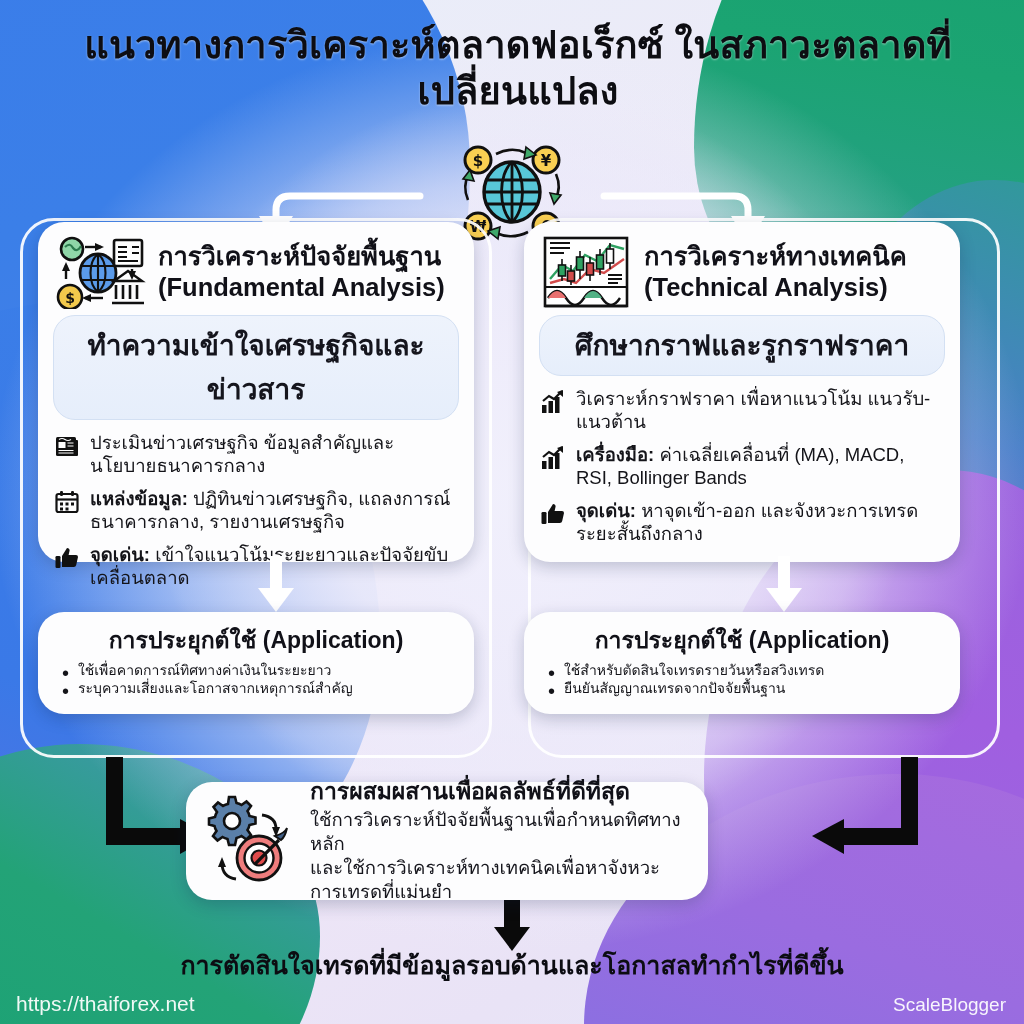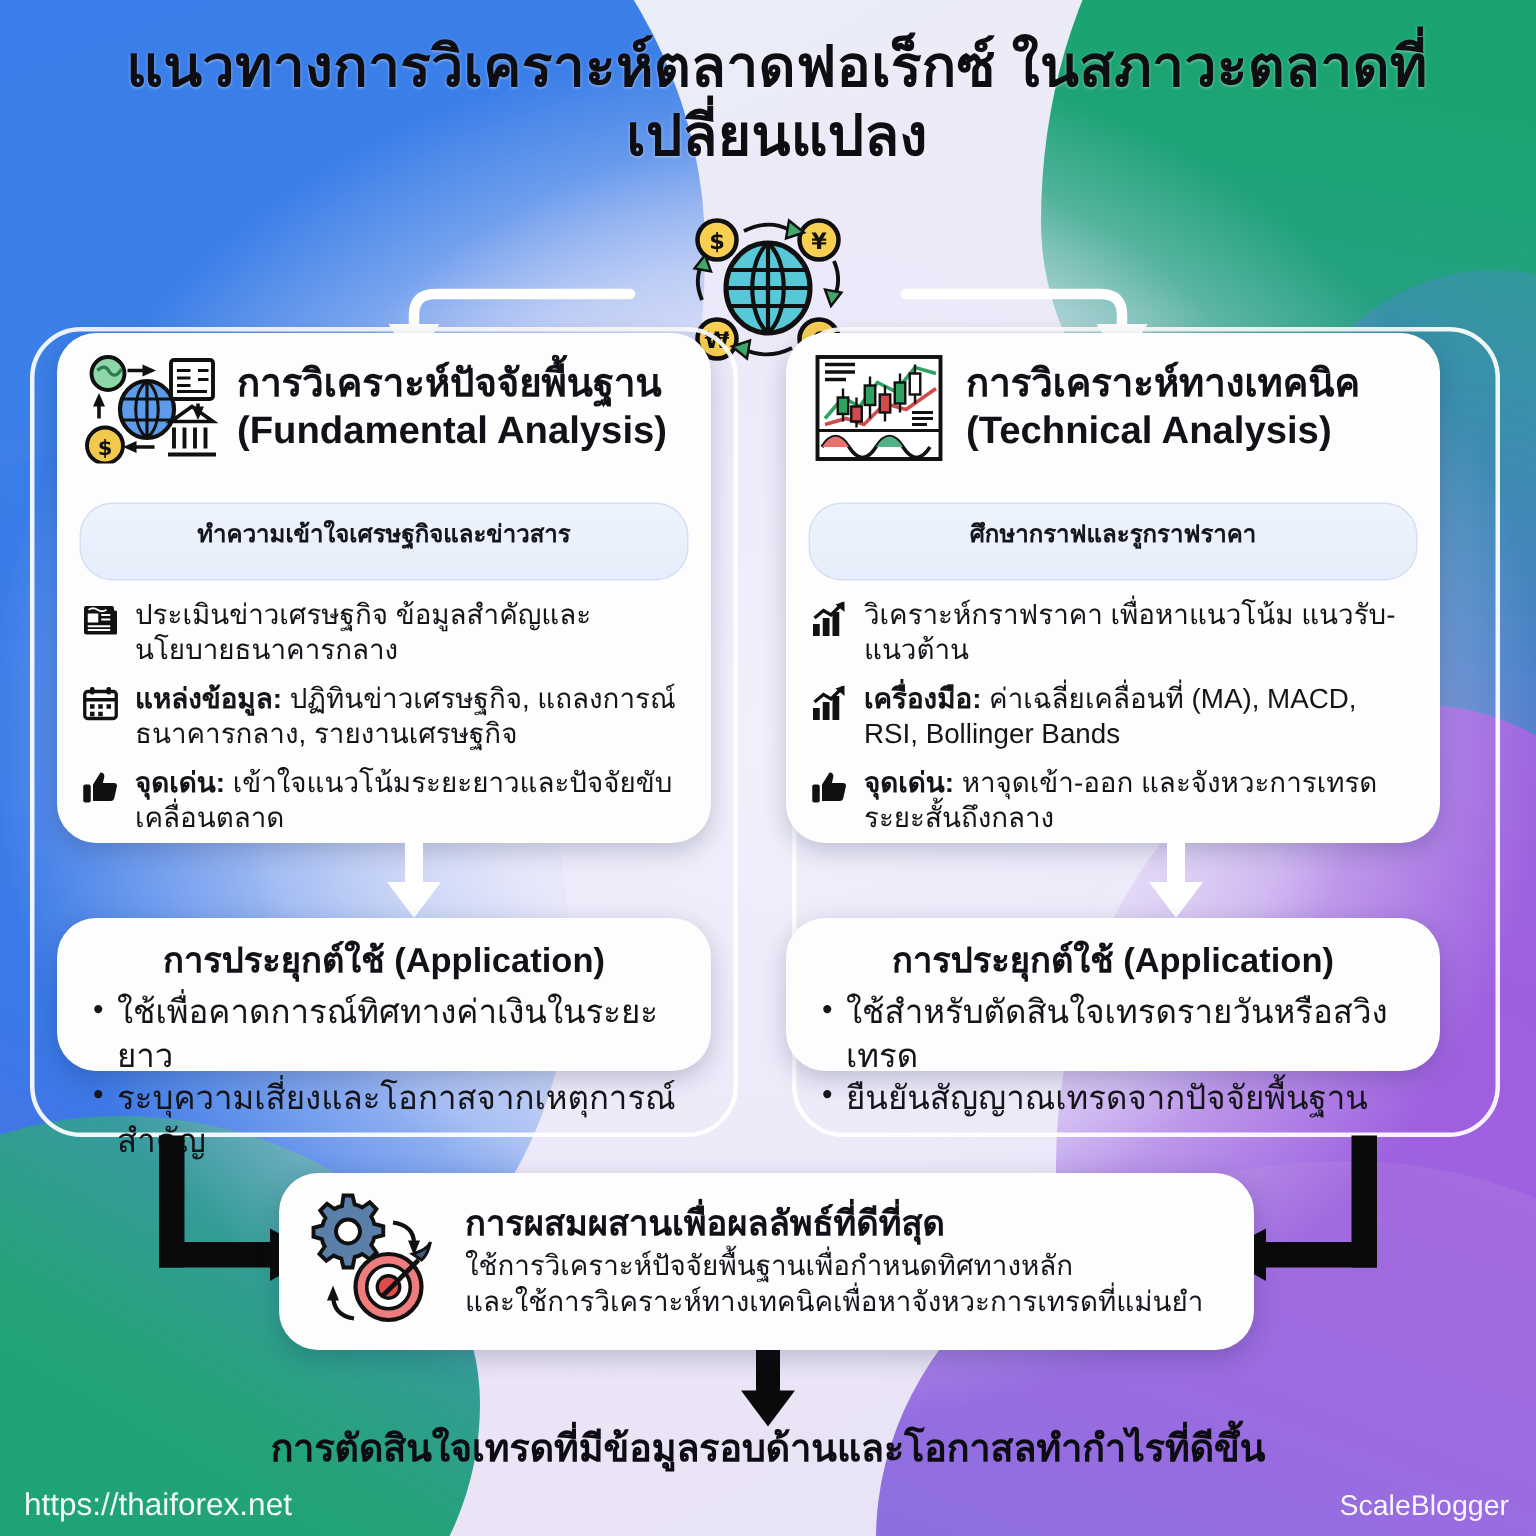--- a/index.html
+++ b/index.html
@@ -115,51 +115,51 @@
   .card-head {
     display: flex; align-items: center; gap: 12px;
     padding: 13px 16px 6px 16px;
   }
   .card-icon { flex: 0 0 auto; width: 92px; height: 74px; }
   .card-title {
     font-size: 25.5px; font-weight: 700; line-height: 1.2;
     color: #111118; white-space: pre-line;
   }
   .pill {
-    margin: 20px 15px 0 15px;
+    margin: 0 15px 0 15px;
     background: linear-gradient(180deg, #eef3fc 0%, #e6eefb 100%);
     border: 1px solid #d3e0f3;
     border-radius: 22px;
     text-align: center;
-    font-size: 16px; font-weight: 700; color: #15151d;
-    padding: 7px 10px 18px;
+    font-size: 28px; font-weight: 700; color: #15151d;
+    padding: 7px 10px 8px;
   }
   .blist { margin: 11px 16px 0 16px; }
   .bitem { display: flex; gap: 10px; margin-bottom: 9px; }
   .bico { flex: 0 0 auto; width: 26px; height: 26px; margin-top: 2px; }
   .btxt { font-size: 18.5px; line-height: 1.27; color: #141419; }
   .btxt b { font-weight: 700; }
 
   .app-title {
     text-align: center; font-size: 23px; font-weight: 700;
     color: #111118; padding-top: 10px;
   }
   .app-list { margin: 3px 0 0 0; padding: 0 20px; list-style: none; }
   .app-list li {
-    font-size: 22px; line-height: 1.3; color: #141419;
+    font-size: 14px; line-height: 1.3; color: #141419;
     padding-left: 20px; position: relative;
   }
   .app-list li::before {
     content: "•"; position: absolute; left: 4px; top: -1px; font-size: 20px;
   }
 
   
   .combine {
     position: absolute; left: 186px; top: 782px;
-    width: 650px; height: 118px;
+    width: 522px; height: 118px;
     background: #fdfdfe; border-radius: 26px;
     box-shadow: 0 5px 16px rgba(20,30,70,.22);
     display: flex; align-items: center; gap: 12px;
     padding: 8px 18px 8px 16px;
   }
   .combine-icon { flex: 0 0 auto; width: 96px; height: 92px; }
   .combine-title { font-size: 23px; font-weight: 700; color: #111118; line-height: 1.2; }
   .combine-sub { font-size: 18.5px; line-height: 1.3; color: #15151c; white-space: pre-line; margin-top: 2px; }
 
   .bottom-arrows { position: absolute; left: 0; top: 735px; width: 1024px; height: 230px; }

